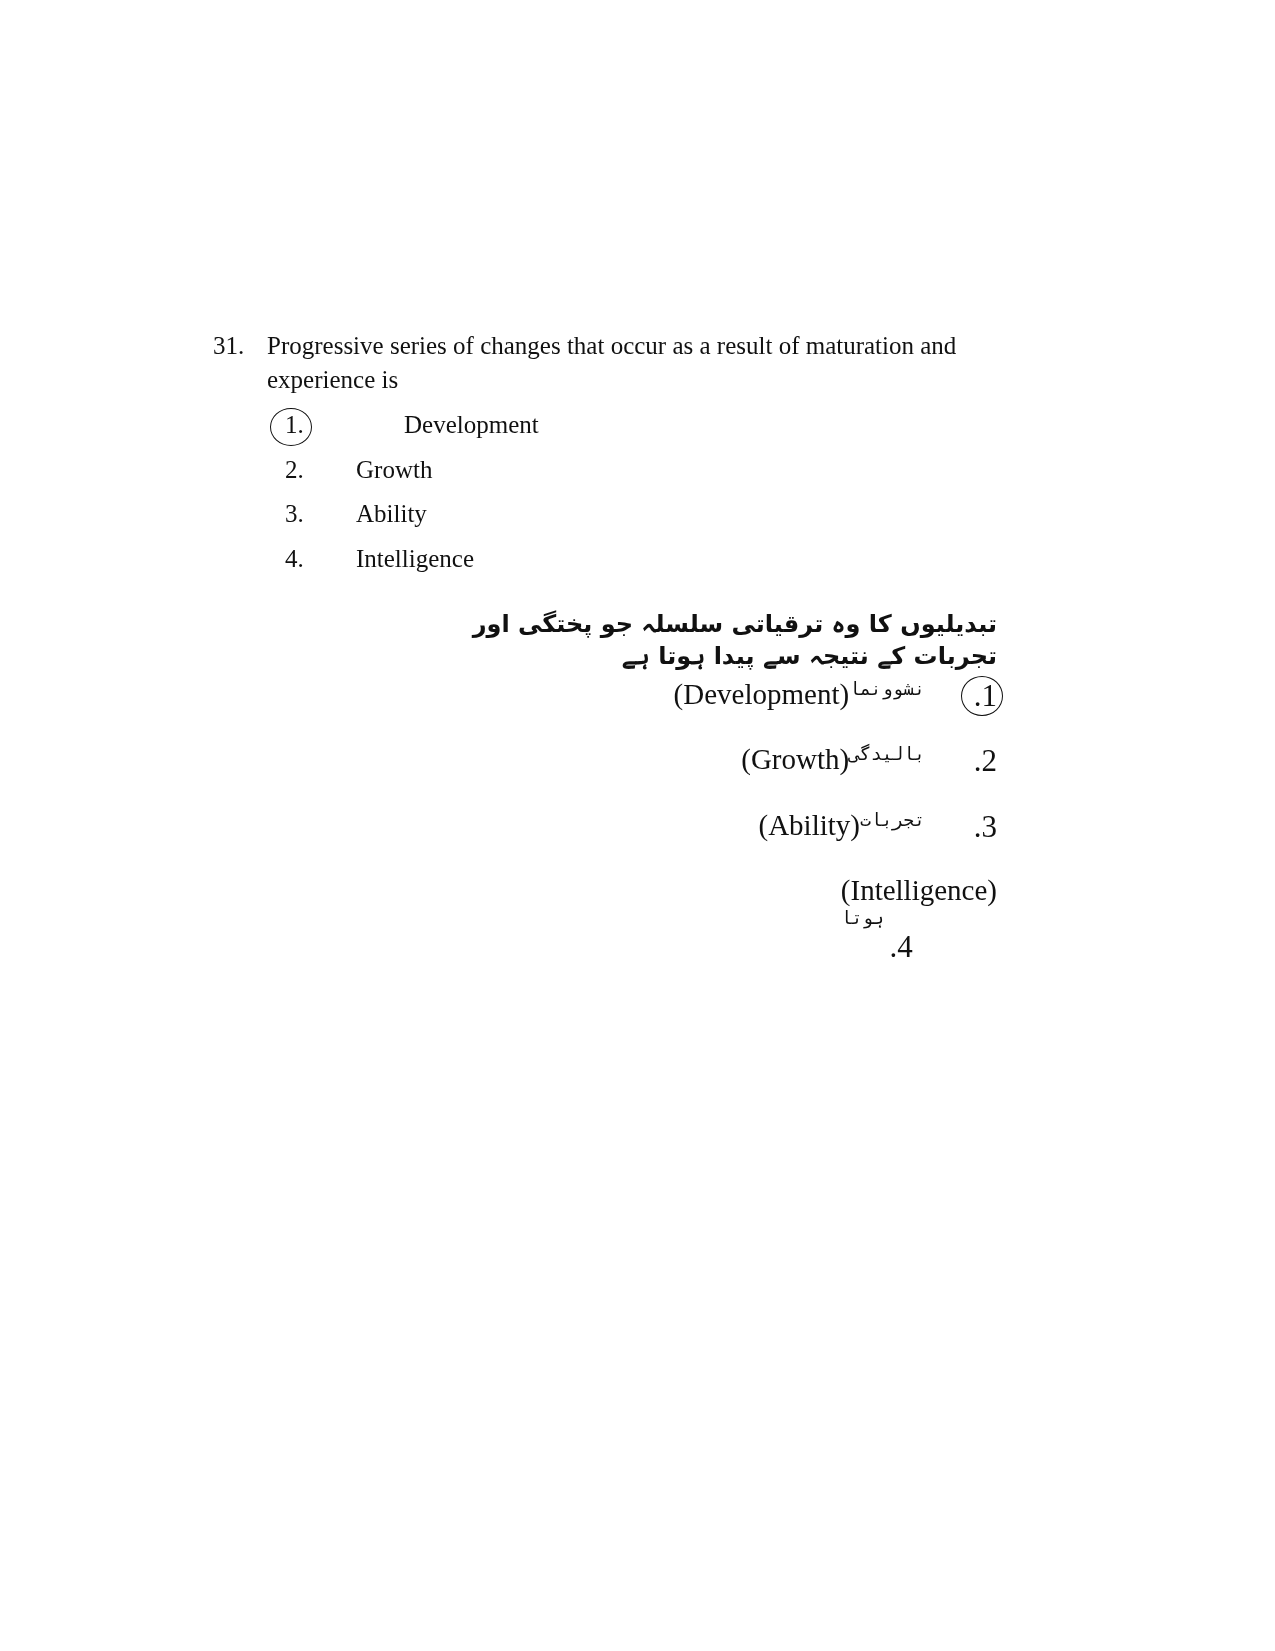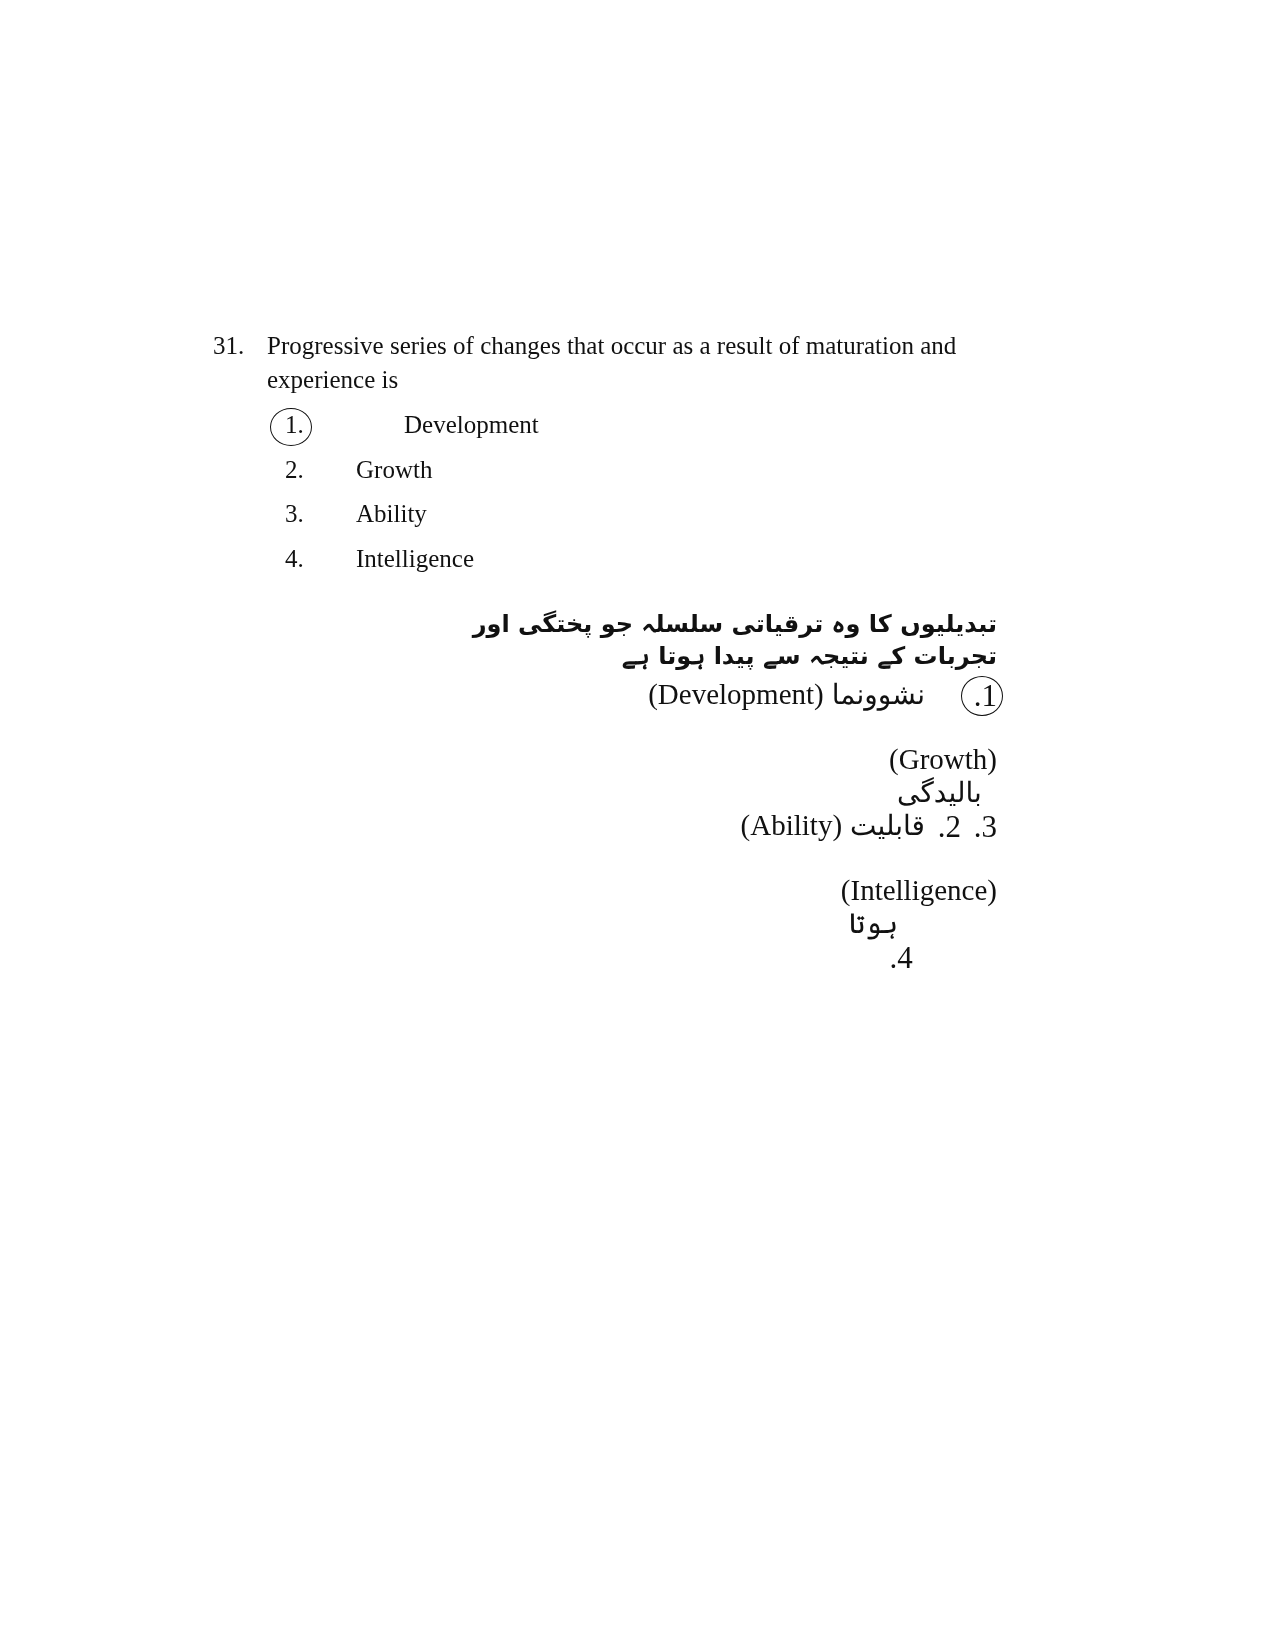--- a/index.html
+++ b/index.html
@@ -9,21 +9,21 @@
     .en { font-size: 25px; line-height: 34px; white-space: nowrap; }
     .qnum { left: 213px; top: 329px; }
     .qtext { left: 267px; top: 329px; width: 730px; white-space: normal; }
     .opt-num { left: 285px; width: 40px; text-align: left; }
     .opt-text { left: 356px; }
     .circle { position: absolute; border: 1.6px solid #111; border-radius: 50%; }
     .ur-q { right: 278px; top: 608px; width: 560px; direction: rtl; text-align: right;
             font-family: "DejaVu Sans", sans-serif; font-size: 24px; line-height: 32px; font-weight: bold; }
     .ur-row { position: absolute; right: 278px; direction: ltr; display: flex; align-items: flex-start; gap: 0; white-space: nowrap; font-size: 29px; }
     .ur-row .eng { font-family: "Liberation Serif", serif; }
-    .ur-row .urw { font-family: Liberation Sans, sans-serif; font-size: 28px; direction: rtl; margin-left: 8px; }
+    .ur-row .urw { font-family: Liberation Mono, monospace; font-size: 18px; direction: rtl; }
     .ur-row .num { width: 72px; text-align: right; font-family: "Liberation Serif", serif; font-size: 31px; position: relative; }
   </style>
 </head>
 <body>
 
 <div>
 
   <div class="abs en qnum">31.</div>
   <div class="abs en qtext">Progressive series of changes that occur as a result of maturation and experience is</div>
 
@@ -48,28 +48,28 @@
   <div class="abs ur-q">تبدیلیوں کا وہ ترقیاتی سلسلہ جو پختگی اور تجربات کے نتیجہ سے پیدا ہوتا ہے</div>
 
   <div class="ur-row" style="top:678px;">
     <span class="eng">(Development)</span>
     <span class="urw">نشوونما</span>
     <span class="num">
       <span class="circle" style="right:-6px; top:-2px; width:40px; height:38px;"></span>
       <span>.1</span>
     </span>
   </div>
-  <div class="ur-row" style="top:743px;flex-direction:column;">
+  <div class="ur-row" style="top:743px;">
     <span class="eng">(Growth)</span>
     <span class="urw">بالیدگی</span>
     <span class="num">.2</span>
   </div>
   <div class="ur-row" style="top:809px;">
     <span class="eng">(Ability)</span>
-    <span class="urw">قابلیت</span>
+    <span class="urw">تجربات</span>
     <span class="num">.3</span>
   </div>
   <div class="ur-row" style="top:874px;flex-direction:column;">
     <span class="eng">(Intelligence)</span>
     <span class="urw">ہوتا</span>
     <span class="num">.4</span>
   </div>
 
 </div>
 

